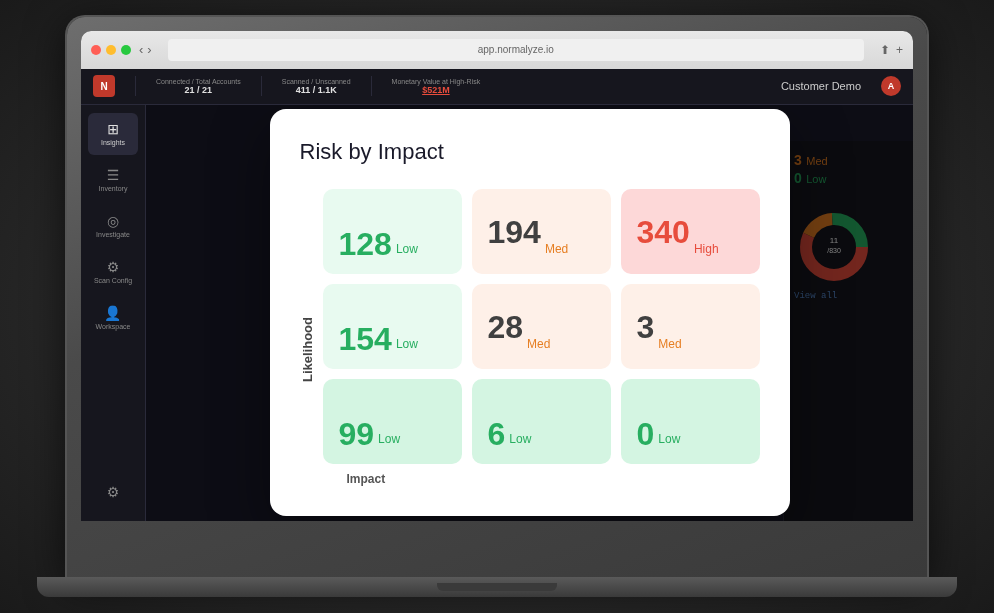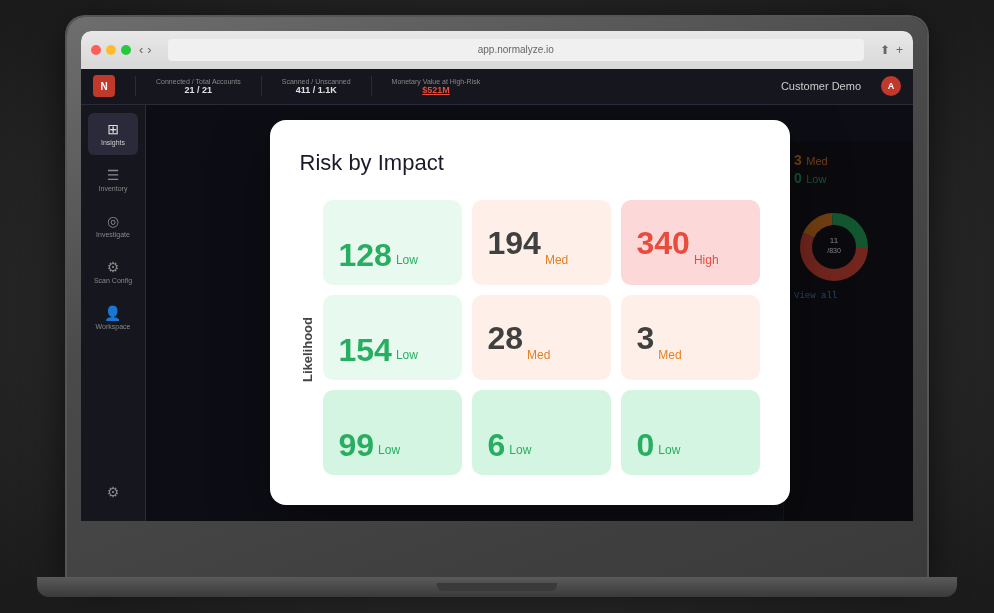--- a/index.html
+++ b/index.html
@@ -548,20 +548,21 @@
                           <span class="risk-number green-text">6</span>
                           <span class="risk-sublabel green-text">Low</span>
                         </div>
                         <div class="risk-cell green">
                           <span class="risk-number green-text">0</span>
                           <span class="risk-sublabel green-text">Low</span>
                         </div>
 
                       </div>
 
+                      <div class="x-axis-label">Impact</div>
                     </div>
                   </div>
 
                 </div>
               </div>
 
             </div>
 
           </div>
 

